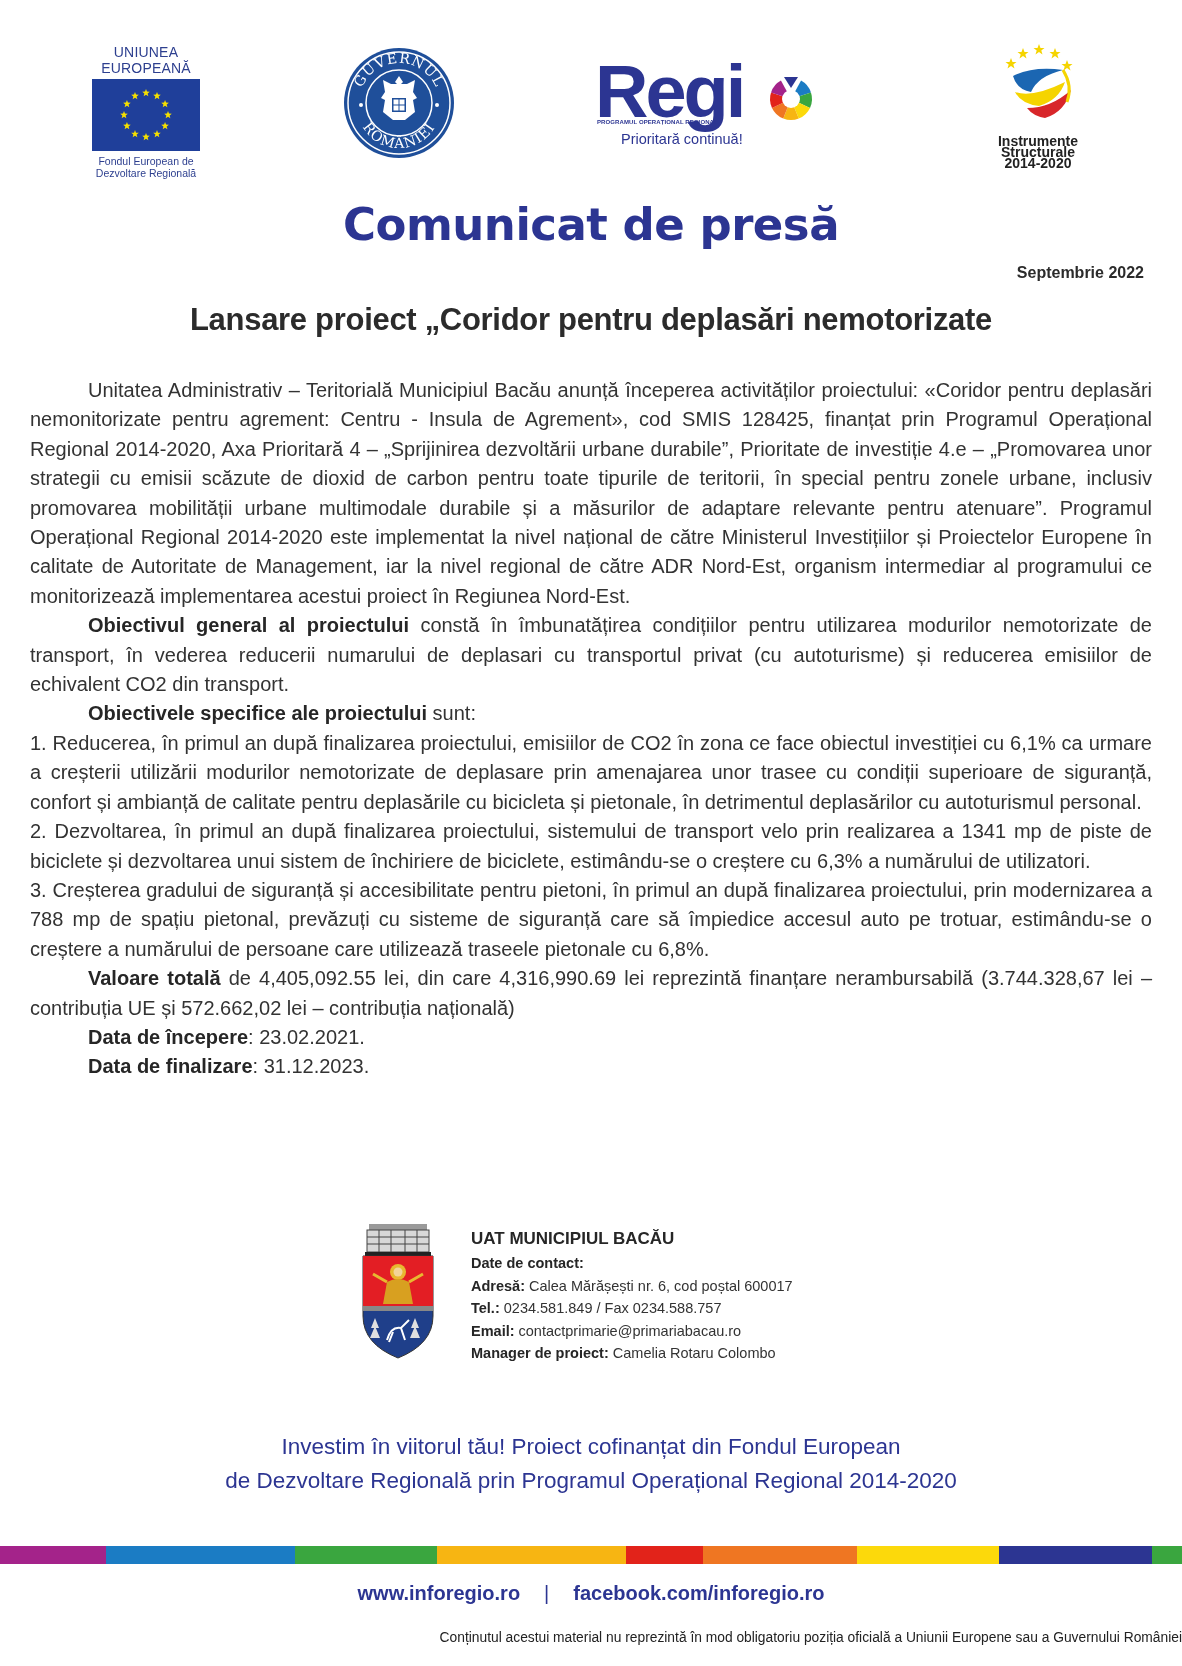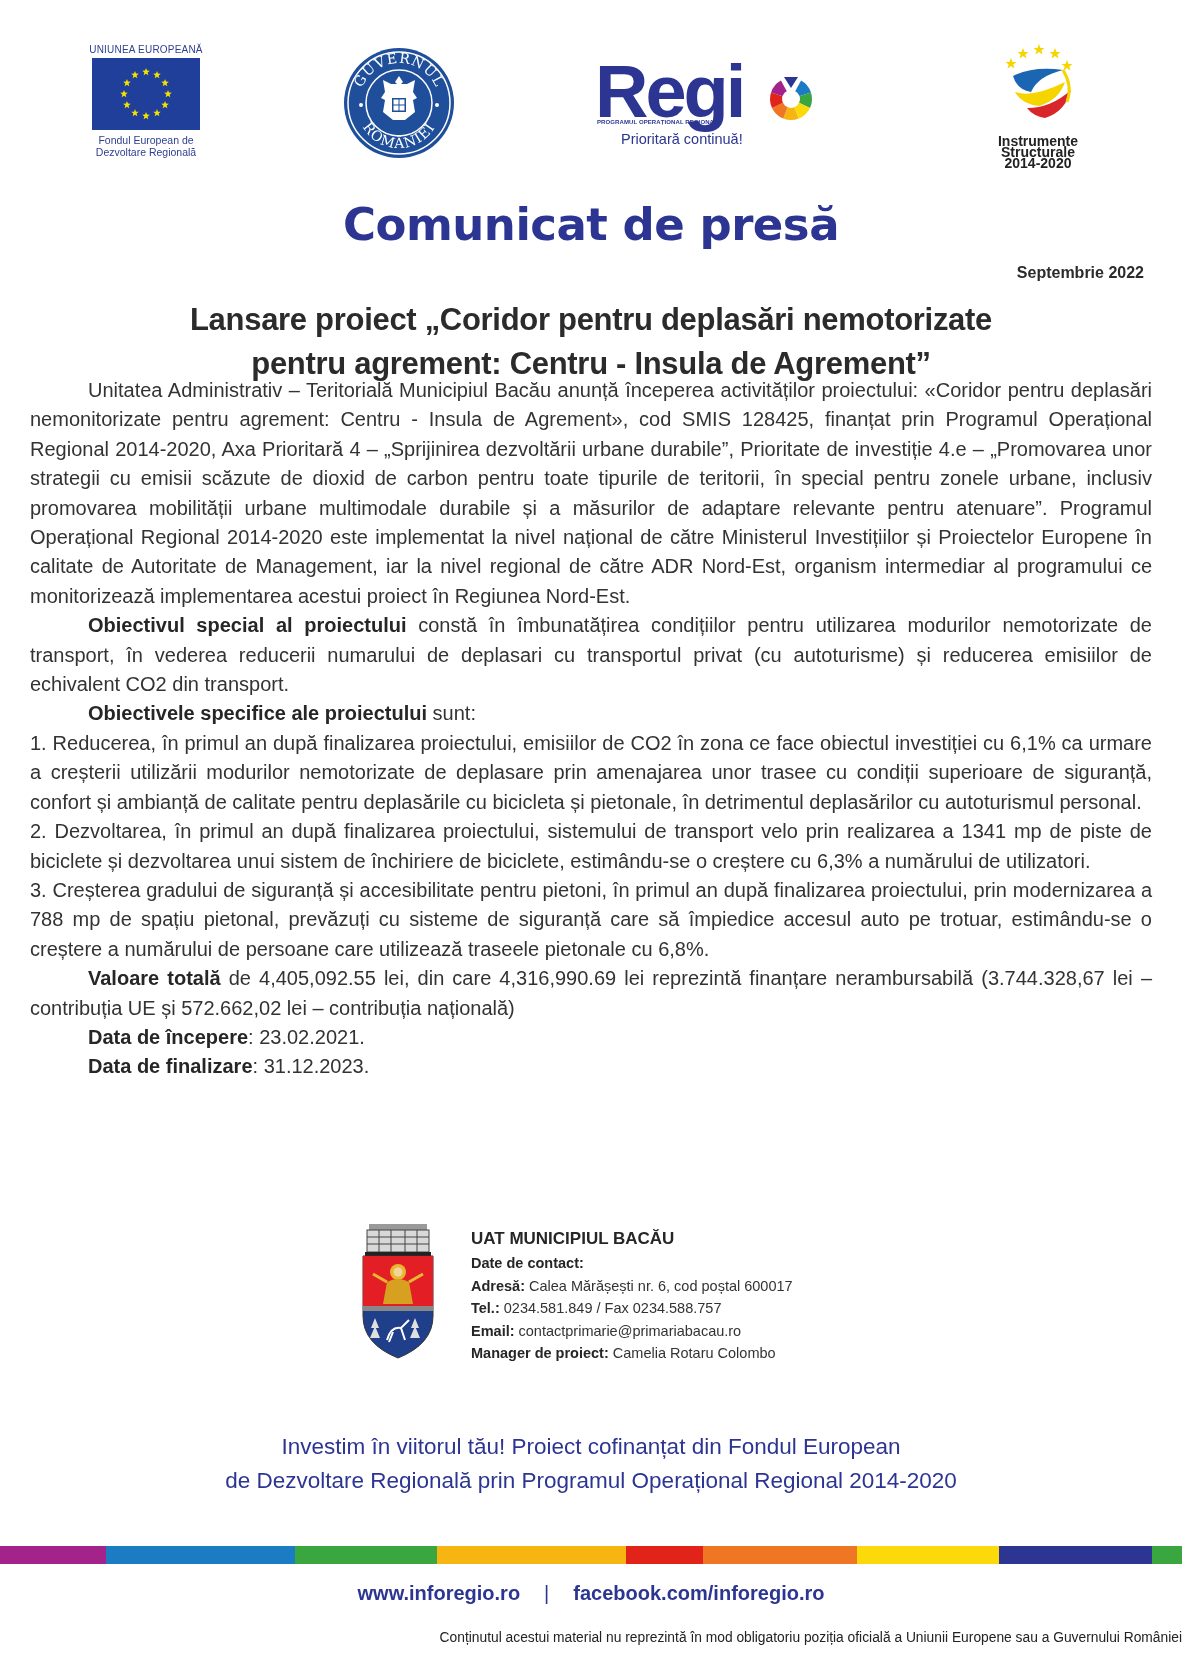--- a/index.html
+++ b/index.html
@@ -1,21 +1,21 @@
 <!DOCTYPE html>
 <html><head>
 <meta charset="utf-8">
 <style>
   html, body { margin: 0; padding: 0; background: #ffffff; }
   body { width: 1182px; height: 1666px; position: relative; overflow: hidden; font-family: "Liberation Sans", sans-serif; color: #2b2b2b; }
   .abs { position: absolute; }
 
   
   .eu-logo { left: 86px; top: 44px; width: 120px; text-align: center; }
-  .eu-top { font-size: 10px; color: #2d3f8f; letter-spacing: 0.2px; }
+  .eu-top { font-size: 14px; color: #2d3f8f; letter-spacing: 0.2px; }
   .eu-flag { width: 108px; height: 72px; background: #1f3f9a; margin: 3px auto 4px; position: relative; }
   .eu-flag svg { position: absolute; left: 0; top: 0; }
   .eu-bottom { font-size: 10.5px; color: #2d3f8f; line-height: 12px; }
 
   .gov-logo { left: 342px; top: 46px; width: 114px; height: 114px; }
 
   .regio-logo { left: 595px; top: 55px; width: 240px; height: 110px; }
   .regio-word { position: absolute; left: 0; top: 0; font-family: "Liberation Sans", sans-serif; font-weight: bold; font-size: 74px; line-height: 74px; color: #2c3592; letter-spacing: -3px; }
   .regio-ring { position: absolute; left: 172px; top: 18px; }
   .regio-sub { position: absolute; left: 2px; top: 64px; font-size: 6px; font-weight: bold; color: #2c3592; letter-spacing: 0.1px; }
@@ -143,26 +143,25 @@
   <div class="is-text">
     <div>Instrumente Structurale</div>
     <div>2014-2020</div>
   </div>
 </div>
 
 <div class="abs title">Comunicat de presă</div>
 <div class="abs date">Septembrie 2022</div>
 <div class="abs subtitle">
   <div>Lansare proiect „Coridor pentru deplasări nemotorizate</div>
-  <div>pentru agrement: Centru - Insula de Agrement”</div>
 </div>
 
 <div class="abs body">
   <p class="indent">Unitatea Administrativ – Teritorială Municipiul Bacău anunță începerea activităților proiectului: «Coridor pentru deplasări nemonitorizate pentru agrement: Centru - Insula de Agrement», cod SMIS 128425, finanțat prin Programul Operațional Regional 2014-2020, Axa Prioritară 4 – „Sprijinirea dezvoltării urbane durabile”, Prioritate de investiție 4.e – „Promovarea unor strategii cu emisii scăzute de dioxid de carbon pentru toate tipurile de teritorii, în special pentru zonele urbane, inclusiv promovarea mobilității urbane multimodale durabile și a măsurilor de adaptare relevante pentru atenuare”. Programul Operațional Regional 2014-2020 este implementat la nivel național de către Ministerul Investițiilor și Proiectelor Europene în calitate de Autoritate de Management, iar la nivel regional de către ADR Nord-Est, organism intermediar al programului ce monitorizează implementarea acestui proiect în Regiunea Nord-Est.</p>
-  <p class="indent"><b>Obiectivul special al proiectului</b><span> constă în îmbunatățirea condițiilor pentru utilizarea modurilor nemotorizate de transport, în vederea reducerii numarului de deplasari cu transportul privat (cu autoturisme) și reducerea emisiilor de echivalent CO2 din transport.</span></p>
+  <p class="indent"><b>Obiectivul general al proiectului</b><span> constă în îmbunatățirea condițiilor pentru utilizarea modurilor nemotorizate de transport, în vederea reducerii numarului de deplasari cu transportul privat (cu autoturisme) și reducerea emisiilor de echivalent CO2 din transport.</span></p>
   <p class="indent"><b>Obiectivele specifice ale proiectului</b><span> sunt:</span></p>
   <p>1. Reducerea, în primul an după finalizarea proiectului, emisiilor de CO2 în zona ce face obiectul investiției cu 6,1% ca urmare a creșterii utilizării modurilor nemotorizate de deplasare prin amenajarea unor trasee cu condiții superioare de siguranță, confort și ambianță de calitate pentru deplasările cu bicicleta și pietonale, în detrimentul deplasărilor cu autoturismul personal.</p>
   <p>2. Dezvoltarea, în primul an după finalizarea proiectului, sistemului de transport velo prin realizarea a 1341 mp de piste de biciclete și dezvoltarea unui sistem de închiriere de biciclete, estimându-se o creștere cu 6,3% a numărului de utilizatori.</p>
   <p>3. Creșterea gradului de siguranță și accesibilitate pentru pietoni, în primul an după finalizarea proiectului, prin modernizarea a 788 mp de spațiu pietonal, prevăzuți cu sisteme de siguranță care să împiedice accesul auto pe trotuar, estimându-se o creștere a numărului de persoane care utilizează traseele pietonale cu 6,8%.</p>
   <p class="indent"><b>Valoare totală</b><span> de 4,405,092.55 lei, din care 4,316,990.69 lei reprezintă finanțare nerambursabilă (3.744.328,67 lei – contribuția UE și 572.662,02 lei – contribuția națională)</span></p>
   <p class="indent"><b>Data de începere</b><span>: 23.02.2021.</span></p>
   <p class="indent"><b>Data de finalizare</b><span>: 31.12.2023.</span></p>
 </div>
 
 <div class="abs crest">

